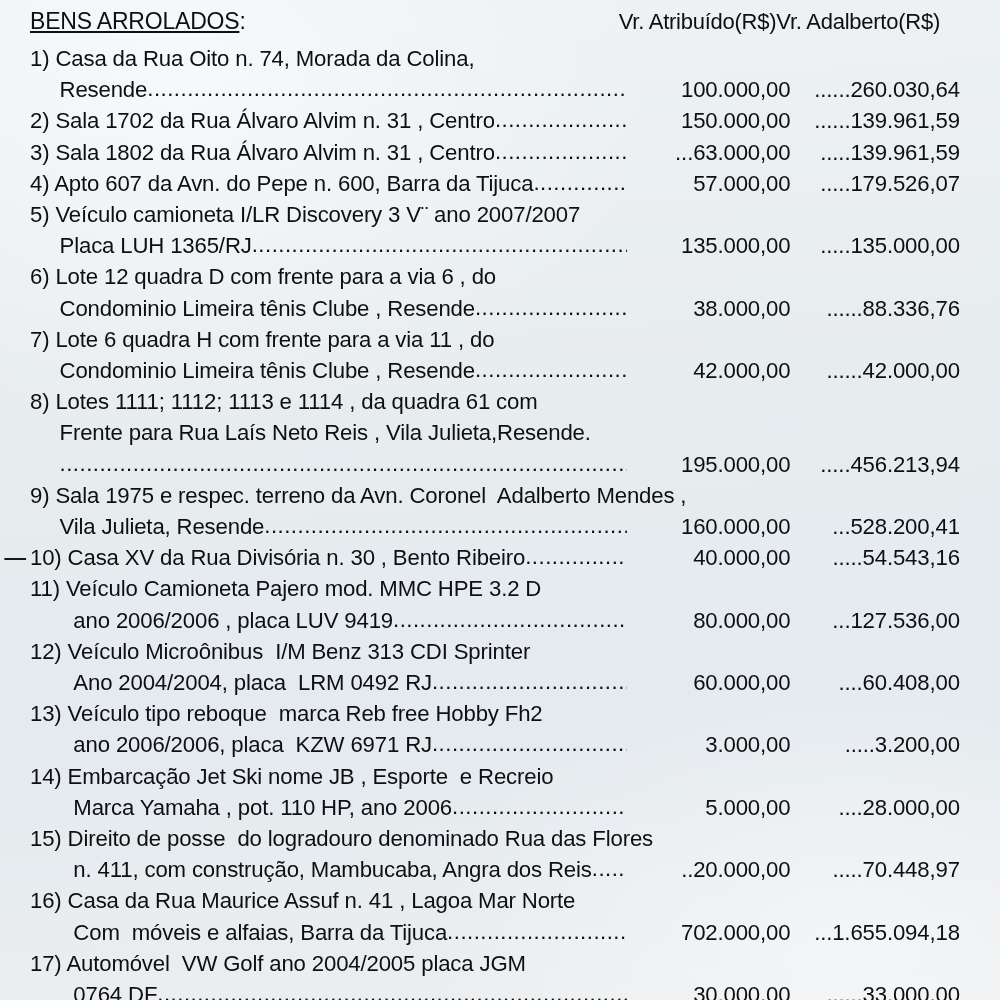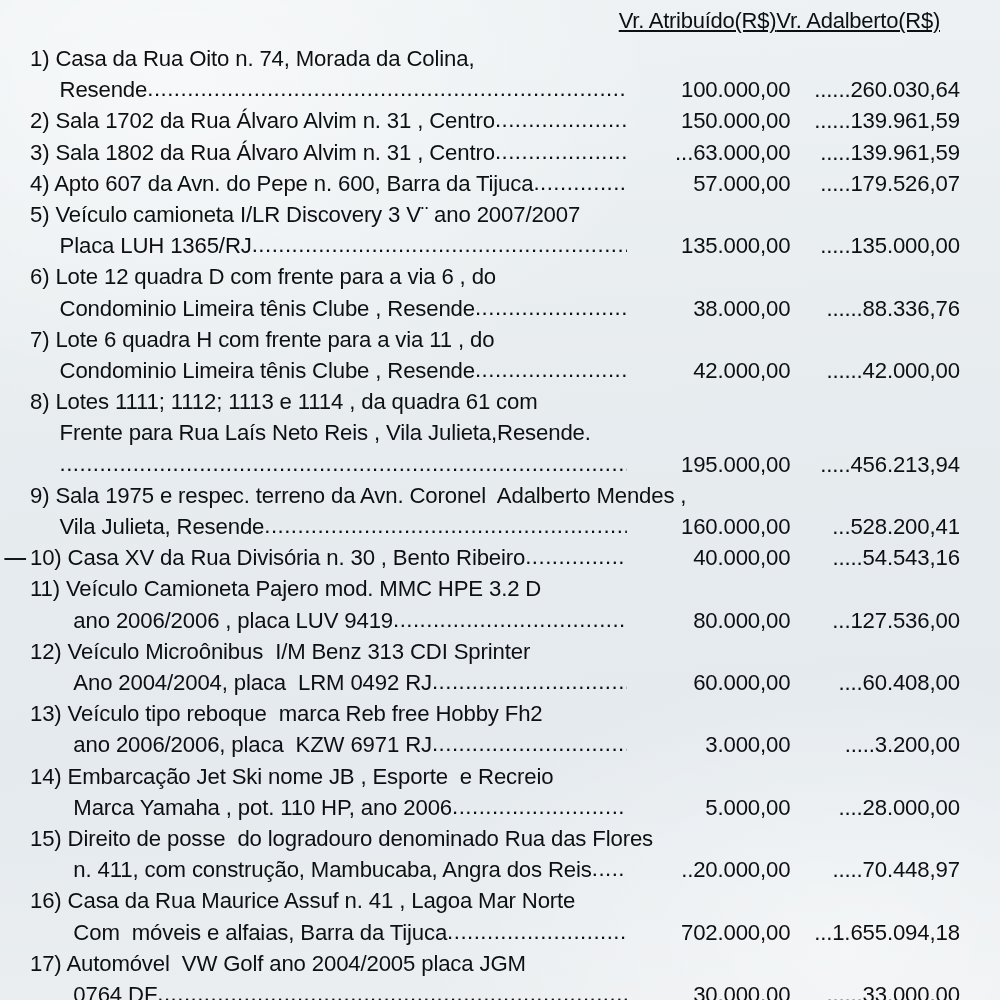--- a/index.html
+++ b/index.html
@@ -52,21 +52,21 @@
     white-space: pre;
   }
   .title-main .ul { text-decoration: underline; text-underline-offset: 2px; }
   .col-heads {
     margin-left: auto;
     margin-right: 34px;
     font-size: 22px;
     white-space: pre;
     letter-spacing: -0.25px;
   }
-  .col-heads span { text-decoration: underline; text-underline-offset: 2px; text-align: center; }
+  .col-heads span { text-underline-offset: 2px; text-align: center; }
 
   
   .entry { }
   .row {
     display: flex;
     align-items: baseline;
     width: 100%;
     position: relative;
   }
   .row .txt {
@@ -102,20 +102,21 @@
   }
 </style>
 </head>
 <body>
 
 <div class="scan-tint"></div>
 
 <div class="sheet">
 
   <div class="header-row">
+    <div class="title-main"><span class="ul">BENS ARROLADOS</span><span>:</span></div>
     <div class="col-heads"><span>Vr. Atribuído(R$)</span><span>Vr. Adalberto(R$)</span></div>
   </div>
 
   <div id="items">
       <div class="entry">
         <div class="doc-line row no-amt"><span class="txt">1) Casa da Rua Oito n. 74, Morada da Colina,</span></div>
         <div class="doc-line row indent"><span class="txt">Resende</span><span class="leader">......................................................................................................................................................................</span><span class="amt amt-attrib">100.000,00</span><span class="amt amt-arbit">......260.030,64</span></div>
       </div>
       <div class="entry">
         <div class="doc-line row"><span class="txt">2) Sala 1702 da Rua Álvaro Alvim n. 31 , Centro</span><span class="leader">......................................................................................................</span><span class="amt amt-attrib">150.000,00</span><span class="amt amt-arbit">......139.961,59</span></div>

